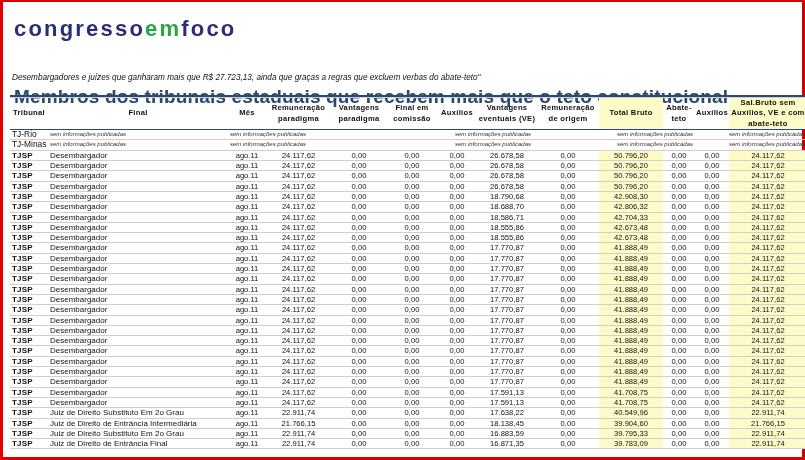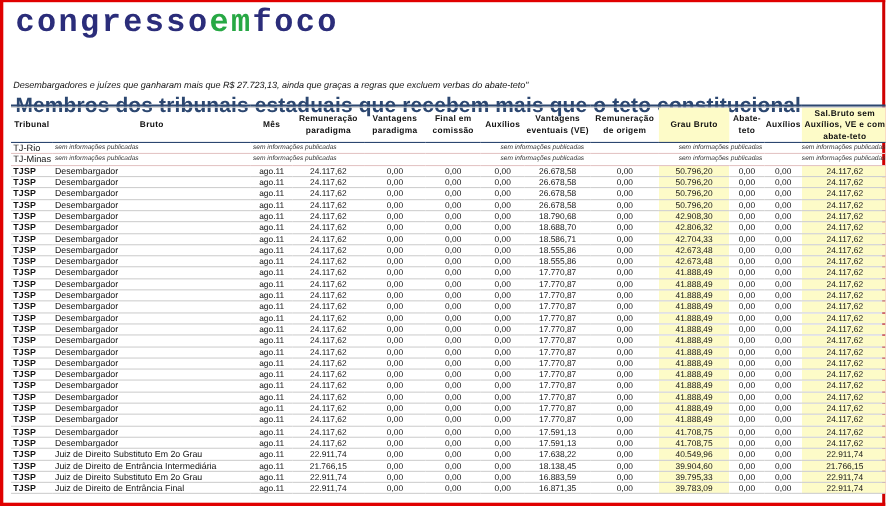--- a/index.html
+++ b/index.html
@@ -11,23 +11,23 @@
   }
   .frame {
     position: absolute; left: 0; top: 0; width: 805px; height: 460px;
     box-sizing: border-box;
     border-top: 2px solid #e00000;
     border-left: 3px solid #e00000;
     border-right: 3px solid #d00000;
     border-bottom: 3px solid #e00000;
   }
   .logo {
-    position: absolute; left: 14px; top: 4px;
-    font-family: Liberation Mono, monospace;
-    font-weight: bold; font-size: 29px; letter-spacing: 2.2px;
+    position: absolute; left: 14px; top: 16px;
+    font-family: Liberation Sans, sans-serif;
+    font-weight: bold; font-size: 22px; letter-spacing: 2.2px;
     color: #2b2d7a;
   }
   .logo .em { color: #27a844; }
   .title {
     position: absolute; left: 14px; top: 51px;
     font-size: 19px; font-weight: bold; color: #2c4770;
     letter-spacing: 0.15px; white-space: nowrap; margin-top: 35px;
   }
   .subtitle {
     position: absolute; left: 12px; top: 73px;
@@ -86,29 +86,29 @@
       <col style="width:32px">
       <col style="width:34px">
     <col style="width:78px">
   </colgroup>
   <thead>
     <tr class="topline">
         <td colspan="13"></td>
       </tr>
     <tr>
       <th class="left">Tribunal</th>
-      <th>Bruto</th>
+      <th>Final</th>
       <th>Mês</th>
       <th>Remuneração paradigma</th>
       <th>Vantagens paradigma</th>
       <th>Final em comissão</th>
       <th>Auxílios</th>
       <th>Vantagens eventuais (VE)</th>
       <th>Remuneração de origem</th>
-      <th class="hl">Grau Bruto</th>
+      <th class="hl">Total Bruto</th>
       <th>Abate-teto</th>
       <th>Auxílios</th>
       <th class="hl">Sal.Bruto sem Auxílios, VE e com abate-teto</th>
     </tr>
   </thead>
   <tbody id="tbody">
     <tr class="noinfo">
       <td class="trib">TJ-Rio</td>
       <td class="ni">sem informações publicadas</td>
       <td class="ni" colspan="3">sem informações publicadas</td>

